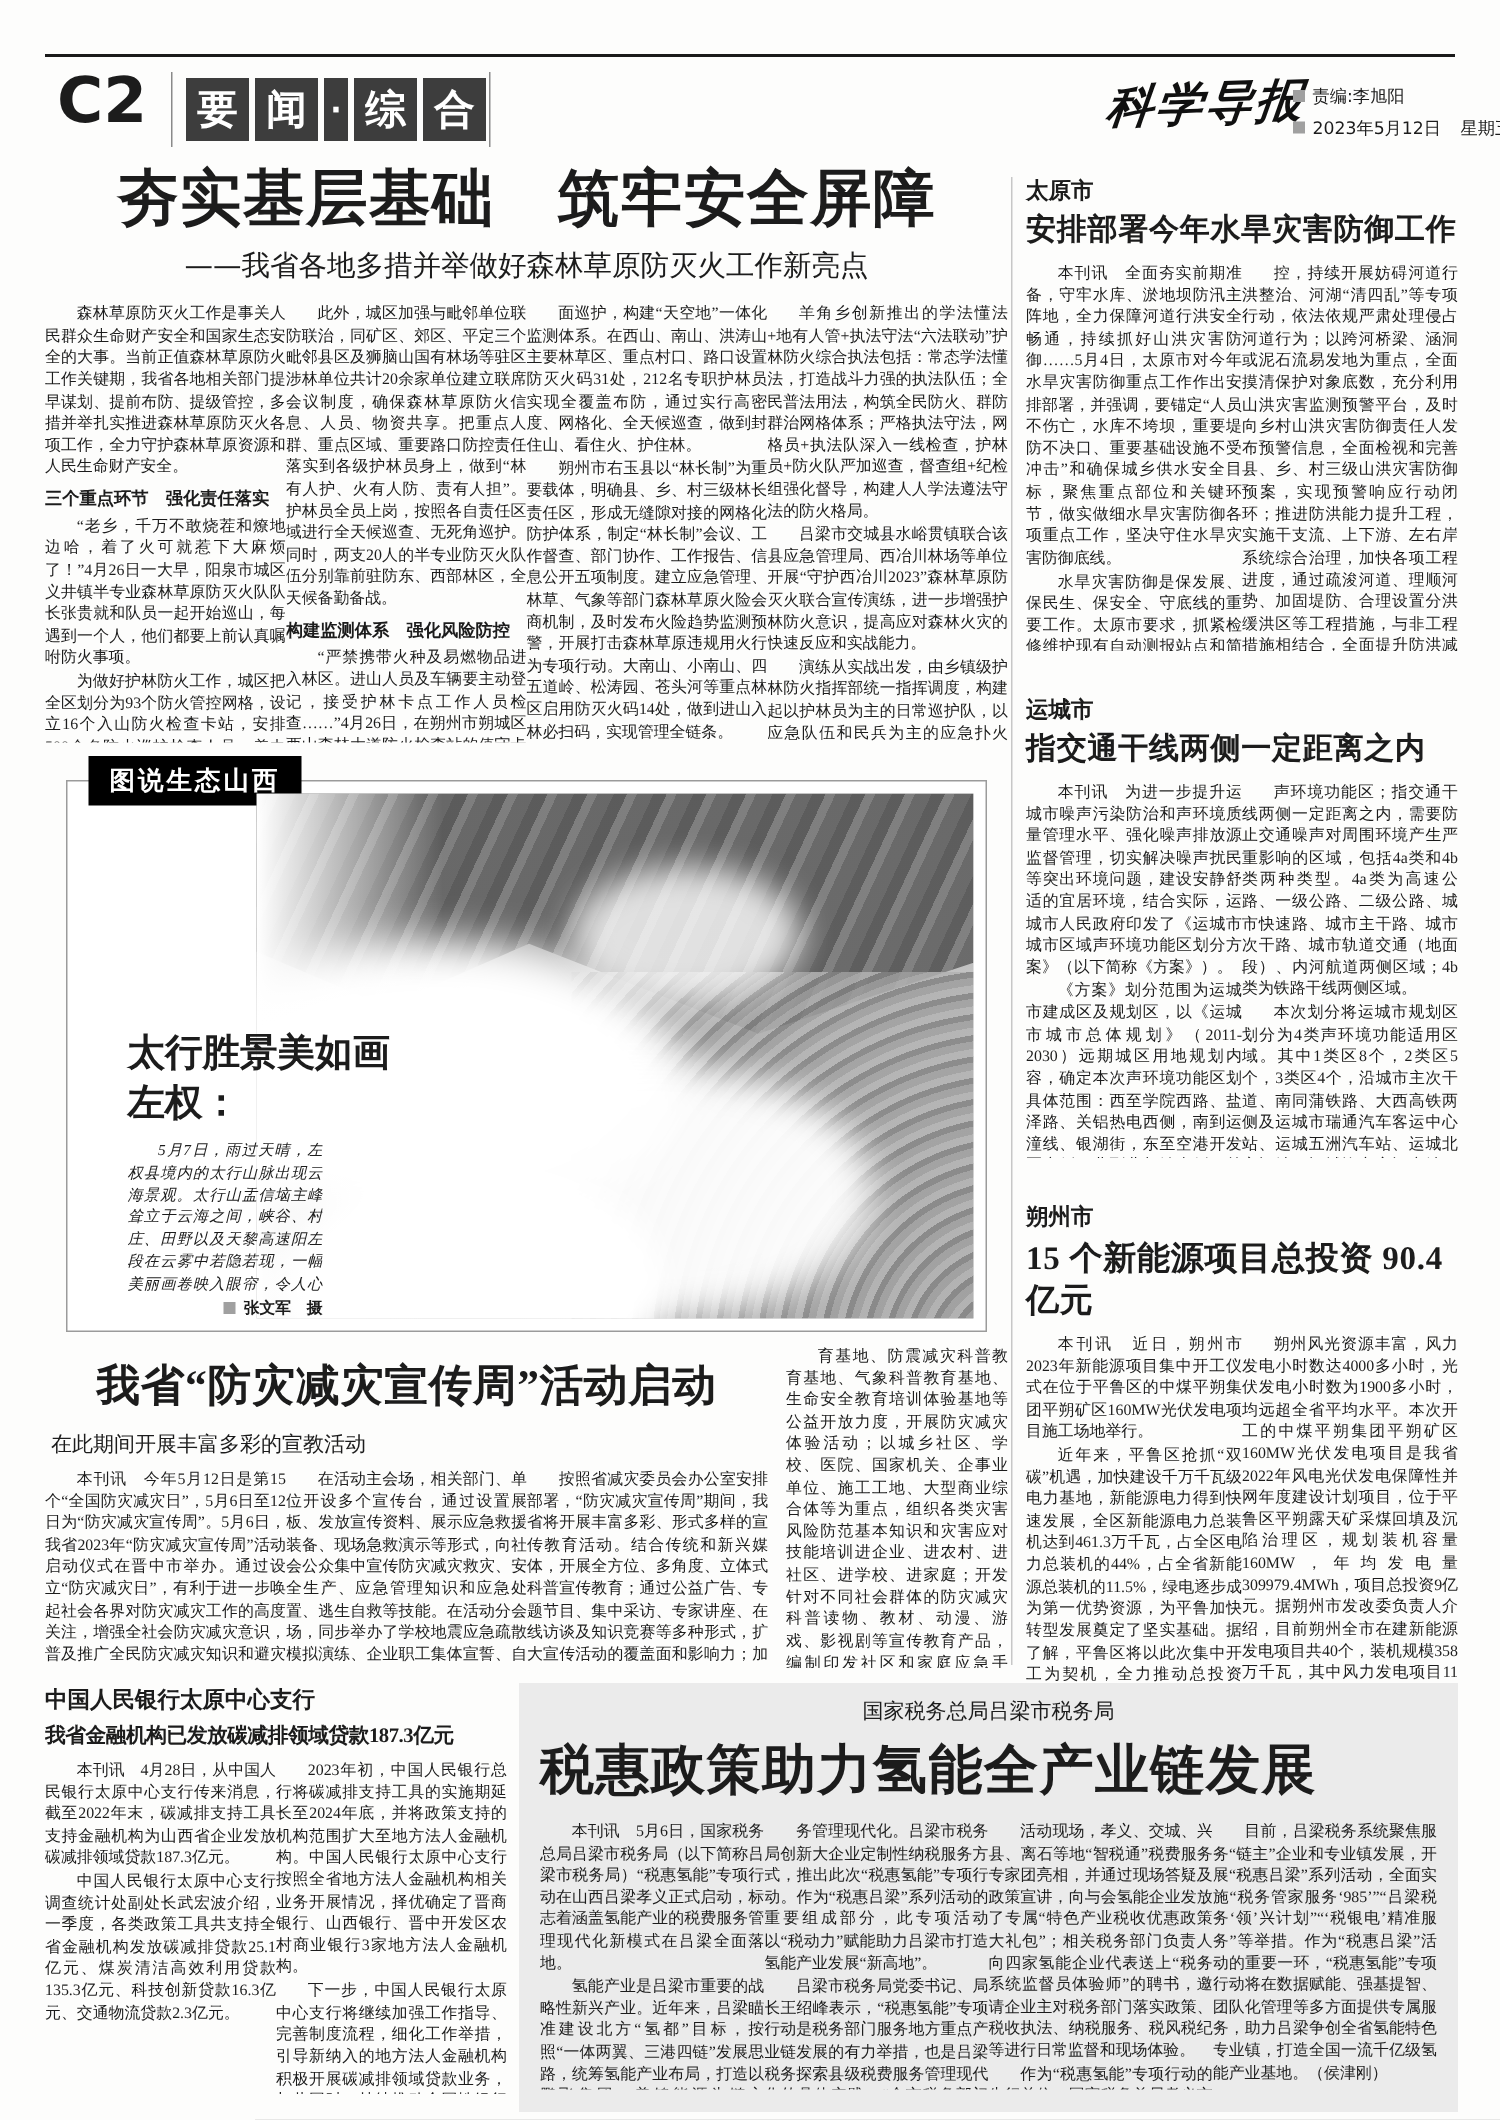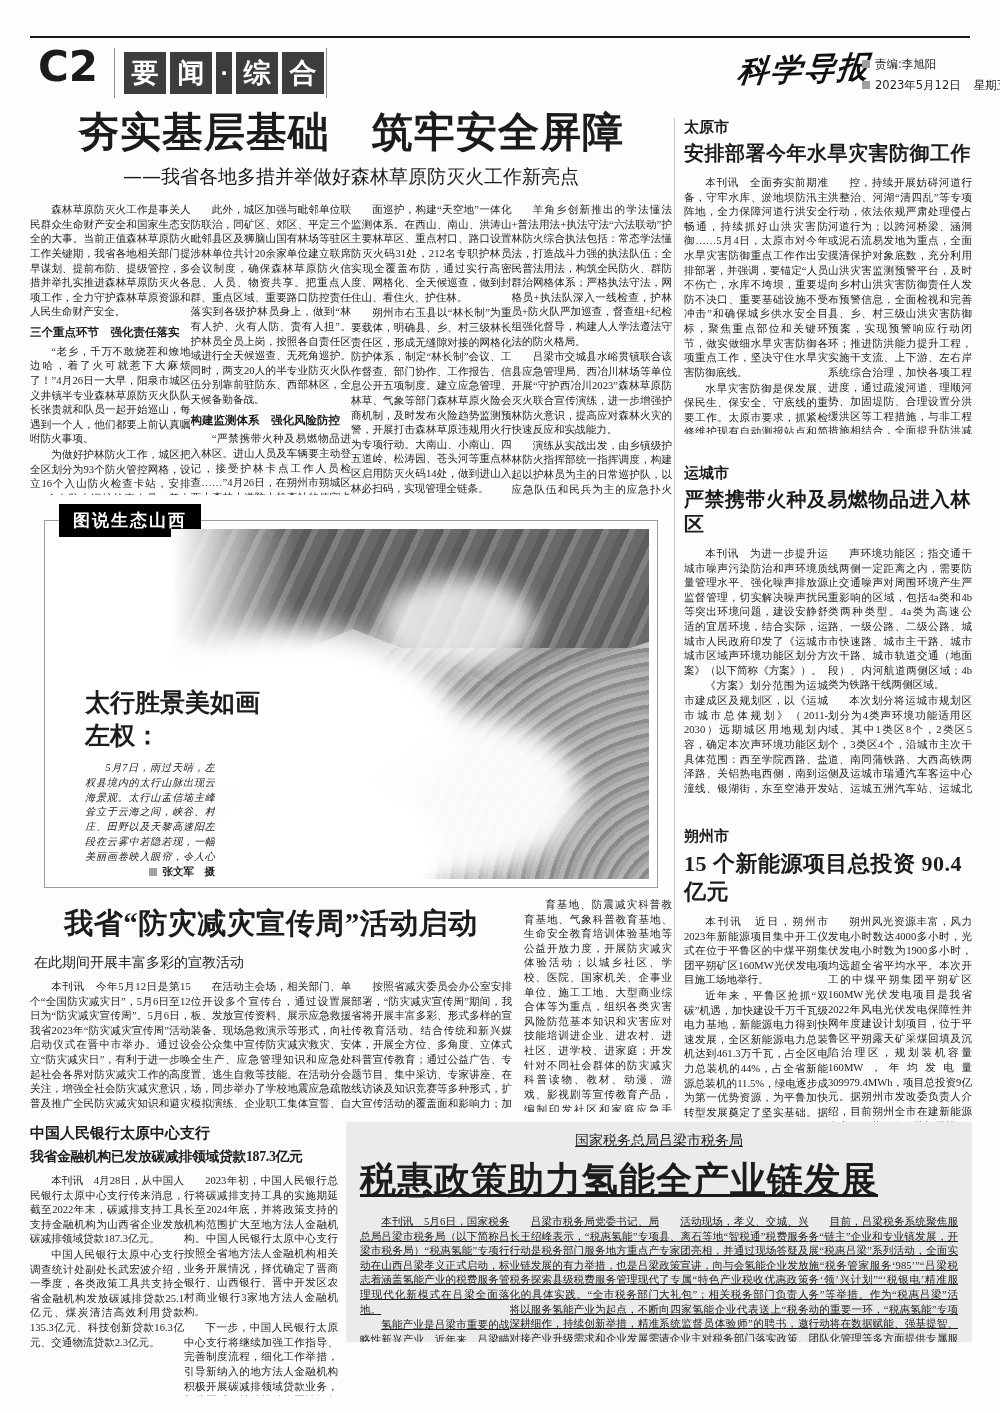--- a/index.html
+++ b/index.html
@@ -68,22 +68,22 @@
   .fz-row{display:flex;gap:12px;height:100%;}
   .fz-left{width:482px;flex:0 0 auto;}
   .fz-head{font-weight:bold;font-size:29px;text-align:center;margin:6px 0 0 0;letter-spacing:0.5px;}
   .fz-sub{font-family:"DejaVu Sans",sans-serif;font-size:14px;margin:10px 0 8px 4px;}
   .fz-cols{height:128px;}
   .fz-col4{width:148px;flex:0 0 auto;height:214px;overflow:hidden;font-size:10.6px;line-height:1.38;text-align:justify;}
   
   .bank{position:absolute;left:30px;top:1124px;width:308px;height:282px;overflow:hidden;}
   .bank-head{font-weight:bold;font-size:13.8px;letter-spacing:-0.3px;margin:5px 0 8px 0;white-space:nowrap;}
   .bank .cols{height:222px;}
-  .tax{position:absolute;left:346px;top:1122px;width:626px;height:220px;background:#ebebeb;
-       padding:10px 14px;box-sizing:border-box;overflow:hidden;text-decoration:underline;}
+  .tax{position:absolute;left:346px;top:1122px;width:626px;height:286px;background:#ebebeb;
+       padding:10px 14px;box-sizing:border-box;overflow:hidden;}
   .tax-kicker{font-family:"DejaVu Sans",sans-serif;font-size:14px;text-align:center;}
   .tax-head{font-family:"DejaVu Sans",sans-serif;font-weight:bold;font-size:36px;text-align:left;margin:6px 0 10px 0;letter-spacing:1px;}
   .tax .cols{height:178px;}
 </style>
 </head>
 <body>
 
 <div class="page">
 
   <div class="top-rule"></div>
@@ -124,21 +124,21 @@
       <div class="col">
           <div class="para">此外，城区加强与毗邻单位联防联治，同矿区、郊区、平定三个毗邻县区及狮脑山国有林场等驻区涉林单位共计20余家单位建立联席会议制度，确保森林草原防火信息、人员、物资共享。把重点人群、重点区域、重要路口防控责任落实到各级护林员身上，做到“林有人护、火有人防、责有人担”。护林员全员上岗，按照各自责任区域进行全天候巡查、无死角巡护。同时，两支20人的半专业防灭火队伍分别靠前驻防东、西部林区，全天候备勤备战。</div>
           <div class="subhead">构建监测体系　强化风险防控</div>
           <div class="para">“严禁携带火种及易燃物品进入林区。进山人员及车辆要主动登记，接受护林卡点工作人员检查……”4月26日，在朔州市朔城区西山森林大道防火检查站的值守卡点、进山入口等区域，宣传喇叭正循环播放着防火要求。</div>
         </div>
       <div class="col">
           <div class="para">面巡护，构建“天空地”一体化监测体系。在西山、南山、洪涛山主要林草区、重点村口、路口设置防灭火码31处，212名专职护林员实现全覆盖布防，通过实行高密度、网格化、全天候巡查，做到封住山、看住火、护住林。</div>
           <div class="para">朔州市右玉县以“林长制”为重要载体，明确县、乡、村三级林长责任区，形成无缝隙对接的网格化防护体系，制定“林长制”会议、工作督查、部门协作、工作报告、信息公开五项制度。建立应急管理、林草、气象等部门森林草原火险会商机制，及时发布火险趋势监测预警，开展打击森林草原违规用火行为专项行动。大南山、小南山、四五道岭、松涛园、苍头河等重点林区启用防灭火码14处，做到进山入林必扫码，实现管理全链条。</div>
         </div>
       <div class="col">
-          <div class="para">羊角乡创新推出的学法懂法+普法用法+执法守法“六法联动”护林防火综合执法包括：常态学法懂法，打造战斗力强的执法队伍；全民普法用法，构筑全民防火、群防群治网格体系；严格执法守法，网格员+执法队深入一线检查，护林员+防火队严加巡查，督查组+纪检组强化督导，构建人人学法遵法守法的防火格局。</div>
+          <div class="para">羊角乡创新推出的学法懂法+地有人管+执法守法“六法联动”护林防火综合执法包括：常态学法懂法，打造战斗力强的执法队伍；全民普法用法，构筑全民防火、群防群治网格体系；严格执法守法，网格员+执法队深入一线检查，护林员+防火队严加巡查，督查组+纪检组强化督导，构建人人学法遵法守法的防火格局。</div>
           <div class="para">吕梁市交城县水峪贯镇联合该县应急管理局、西冶川林场等单位开展“守护西冶川2023”森林草原防灭火联合宣传演练，进一步增强护林防火意识，提高应对森林火灾的快速反应和实战能力。</div>
           <div class="para">演练从实战出发，由乡镇级护林防火指挥部统一指挥调度，构建起以护林员为主的日常巡护队，以应急队伍和民兵为主的应急扑火队、公安干警构成的秩序保障组及以镇卫生院为主的医疗救助组等各支防火应急队伍，确保日常巡逻宣传有力、第一时间发现火情、协调处置及时，筑牢“预防、预警、应急”三道防线。</div>
         </div>
     </div>
   </section>
 
   <div class="vdiv"></div>
 
   <aside class="sidebar">
     <article class="sb-art">
@@ -149,21 +149,21 @@
             <div class="para">本刊讯　全面夯实前期准备，守牢水库、淤地坝防汛主阵地，全力保障河道行洪安全畅通，持续抓好山洪灾害防御……5月4日，太原市对今年水旱灾害防御重点工作作出安排部署，并强调，要锚定“人员不伤亡，水库不垮坝，重要堤防不决口、重要基础设施不受冲击”和确保城乡供水安全目标，聚焦重点部位和关键环节，做实做细水旱灾害防御各项重点工作，坚决守住水旱灾害防御底线。</div>
             <div class="para">水旱灾害防御是保发展、保民生、保安全、守底线的重要工作。太原市要求，抓紧检修维护现有自动测报站点和简易雨量报警设施，确保所有监测预警设施设备汛期可用、管用；严格落实水库管理“五个责任人”“三个重点环节”，高洪水位和强降雨期间要充实值守力量、加密巡查检查，严格按规程规范和批准的水库度汛方案及调度规程控制运行；加强河道行洪空间管</div>
           </div>
         <div class="col">
             <div class="para">控，持续开展妨碍河道行洪整治、河湖“清四乱”等专项行动，依法依规严肃处理侵占河道行为；以跨河桥梁、涵洞或泥石流易发地为重点，全面摸清保护对象底数，充分利用山洪灾害监测预警平台，及时向乡村山洪灾害防御责任人发布预警信息，全面检视和完善县、乡、村三级山洪灾害防御预案，实现预警响应行动闭环；推进防洪能力提升工程，实施干支流、上下游、左右岸系统综合治理，加快各项工程进度，通过疏浚河道、理顺河势、加固堤防、合理设置分洪缓洪区等工程措施，与非工程措施相结合，全面提升防洪减灾能力；保障城乡居民用水安全，继续提高农村饮水工程供水能力，统筹城乡生活、生产、生态用水需求，精打细算用好每一方水。必要时要因地制宜采取应急调水、拉水送水等措施，临时解决群众饮水困难问题。</div>
           </div>
       </div>
     </article>
     <article class="sb-art sb-art2">
       <div class="kicker">运城市</div>
-      <h2 class="sb-head">严禁携带火种及易燃物品进入林区</h2>
+      <h2 class="sb-head">指交通干线两侧一定距离之内</h2>
       <div class="cols">
         <div class="col">
             <div class="para">本刊讯　为进一步提升运城市噪声污染防治和声环境质量管理水平、强化噪声排放源监督管理，切实解决噪声扰民等突出环境问题，建设安静舒适的宜居环境，结合实际，运城市人民政府印发了《运城市城市区域声环境功能区划分方案》（以下简称《方案》）。</div>
             <div class="para">《方案》划分范围为运城市建成区及规划区，以《运城市城市总体规划》（2011-2030）远期城区用地规划内容，确定本次声环境功能区划具体范围：西至学院西路、盐泽路、关铝热电西侧，南到运潼线、银湖街，东至空港开发区东侧，北到北相镇南侧，总面积约110.44km²。《方案》的适用时段分别为：昼间6：00~22：00、夜间22：00~次日6：00。</div>
           </div>
         <div class="col">
             <div class="para">声环境功能区；指交通干线两侧一定距离之内，需要防止交通噪声对周围环境产生严重影响的区域，包括4a类和4b类两种类型。4a类为高速公路、一级公路、二级公路、城市快速路、城市主干路、城市次干路、城市轨道交通（地面段）、内河航道两侧区域；4b类为铁路干线两侧区域。</div>
             <div class="para">本次划分将运城市规划区划分为4类声环境功能适用区域。其中1类区8个，2类区5个，3类区4个，沿城市主次干道、南同蒲铁路、大西高铁两侧及运城市瑞通汽车客运中心站、运城五洲汽车站、运城北客运站、运城汽车客运东站、临运城站、运城北站站场划分为4类区。</div>
           </div>
       </div>
@@ -244,20 +244,21 @@
 
   <section class="tax">
     <div class="tax-kicker">国家税务总局吕梁市税务局</div>
     <h2 class="tax-head">税惠政策助力氢能全产业链发展</h2>
     <div class="cols">
       <div class="col">
           <div class="para">本刊讯　5月6日，国家税务总局吕梁市税务局（以下简称吕梁市税务局）“税惠氢能”专项行动在山西吕梁孝义正式启动，标志着涵盖氢能产业的税费服务管理现代化新模式在吕梁全面落地。</div>
           <div class="para">氢能产业是吕梁市重要的战略性新兴产业。近年来，吕梁瞄准建设北方“氢都”目标，按照“一体两翼、三港四链”发展思路，统筹氢能产业布局，打造以鹏飞集团、美锦能源为链主及“气、站、运、车”共同发展的氢能全产业链，走出一条具有自身特色的氢能产业路径。</div>
         </div>
       <div class="col">
+          <div class="para">务管理现代化。吕梁市税务局创新大企业定制性纳税服务方式，推出此次“税惠氢能”专项行动。作为“税惠吕梁”系列活动的重要组成部分，此专项活动以“税动力”赋能助力吕梁市打造氢能产业发展“新高地”。</div>
           <div class="para">吕梁市税务局党委书记、局长王绍峰表示，“税惠氢能”专项行动是税务部门服务地方重点产业链发展的有力举措，也是吕梁税务探索县级税费服务管理现代化的具体实践。“全市税务部门将以服务氢能产业为起点，不断深耕细作，持续创新举措，精准对接产业升级需求和企业发展需要，培育壮大市场主体，服务吕梁经济社会发展。”</div>
         </div>
       <div class="col">
           <div class="para">活动现场，孝义、交城、兴县、离石等地“智税通”税费服务专家团亮相，并通过现场答疑及政策宣讲，向与会氢能企业发放了专属“特色产业税收优惠政策大礼包”；相关税务部门负责人向四家氢能企业代表送上“税务系统监督员体验师”的聘书，邀请企业主对税务部门落实政策、税收执法、纳税服务、税风税纪等进行日常监督和现场体验。</div>
           <div class="para">作为“税惠氢能”专项行动的先行单位，国家税务总局孝义市税务局为氢能链主企业鹏飞集团在厂内安设了自助领票机、在办税厅设置了氢能税费服务“专窗”。“税务部门的‘税惠氢能’专项行动是为我们氢能企业量身定制的</div>
         </div>
       <div class="col">
           <div class="para">目前，吕梁税务系统聚焦服务“链主”企业和专业镇发展，开展“税惠吕梁”系列活动，全面实施“税务管家服务‘985’”“吕梁税务‘领’兴计划”“‘税银电’精准服务”等举措。作为“税惠吕梁”活动的重要一环，“税惠氢能”专项行动将在数据赋能、强基提智、团队化管理等多方面提供专属服务，助力吕梁争创全省氢能特色专业镇，打造全国一流千亿级氢能产业基地。（侯津刚）</div>
         </div>
     </div>

